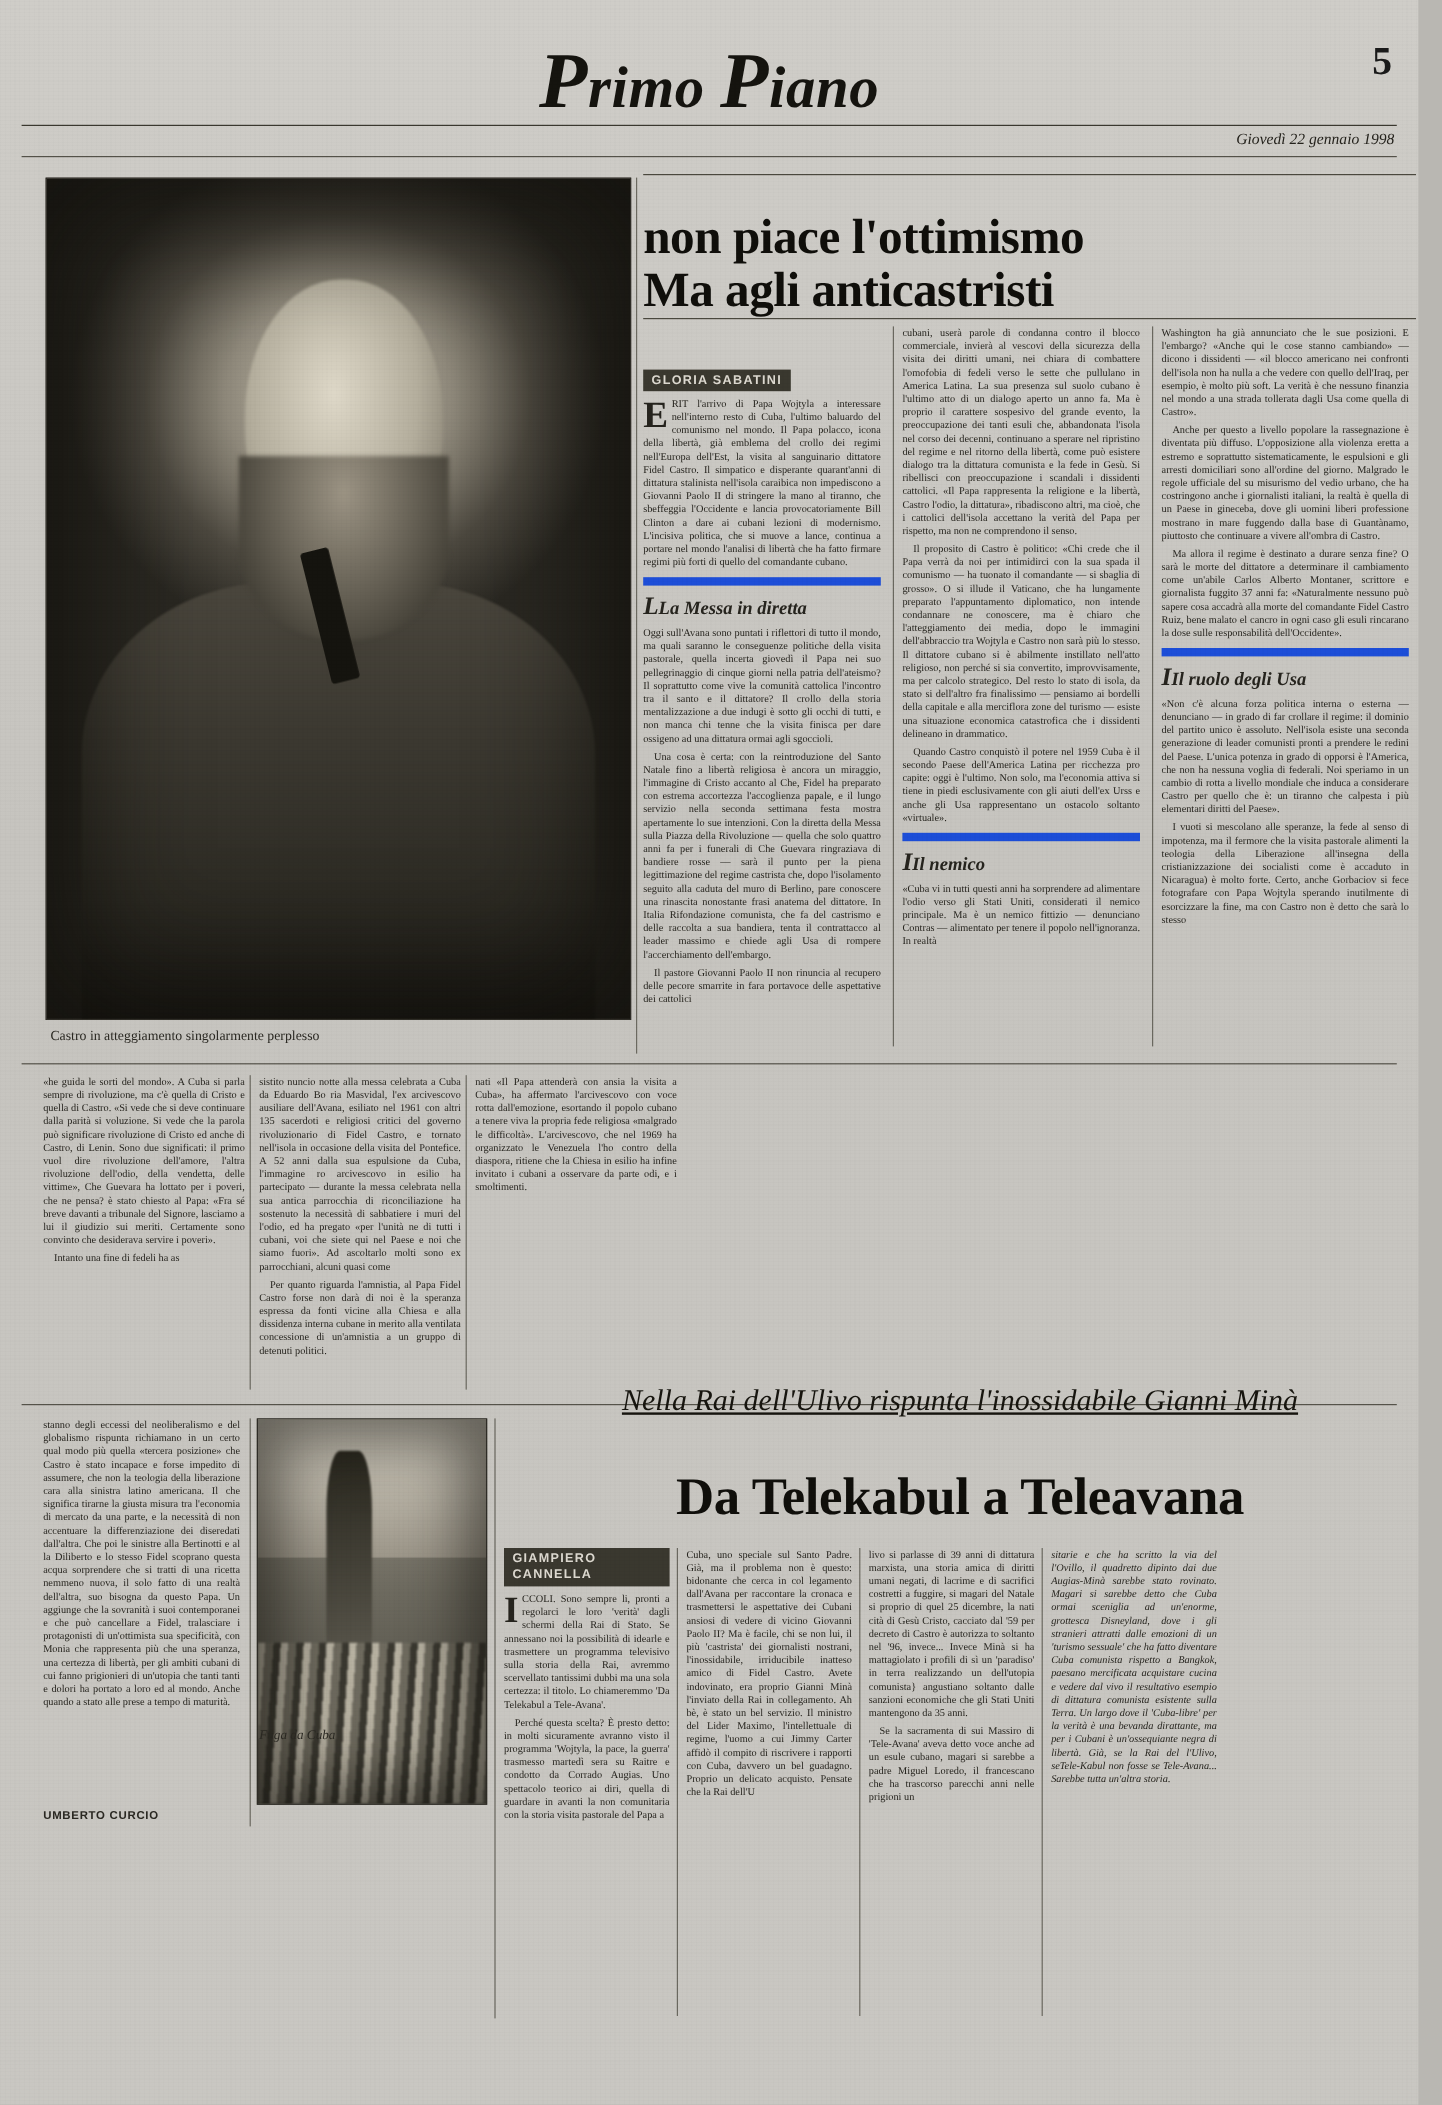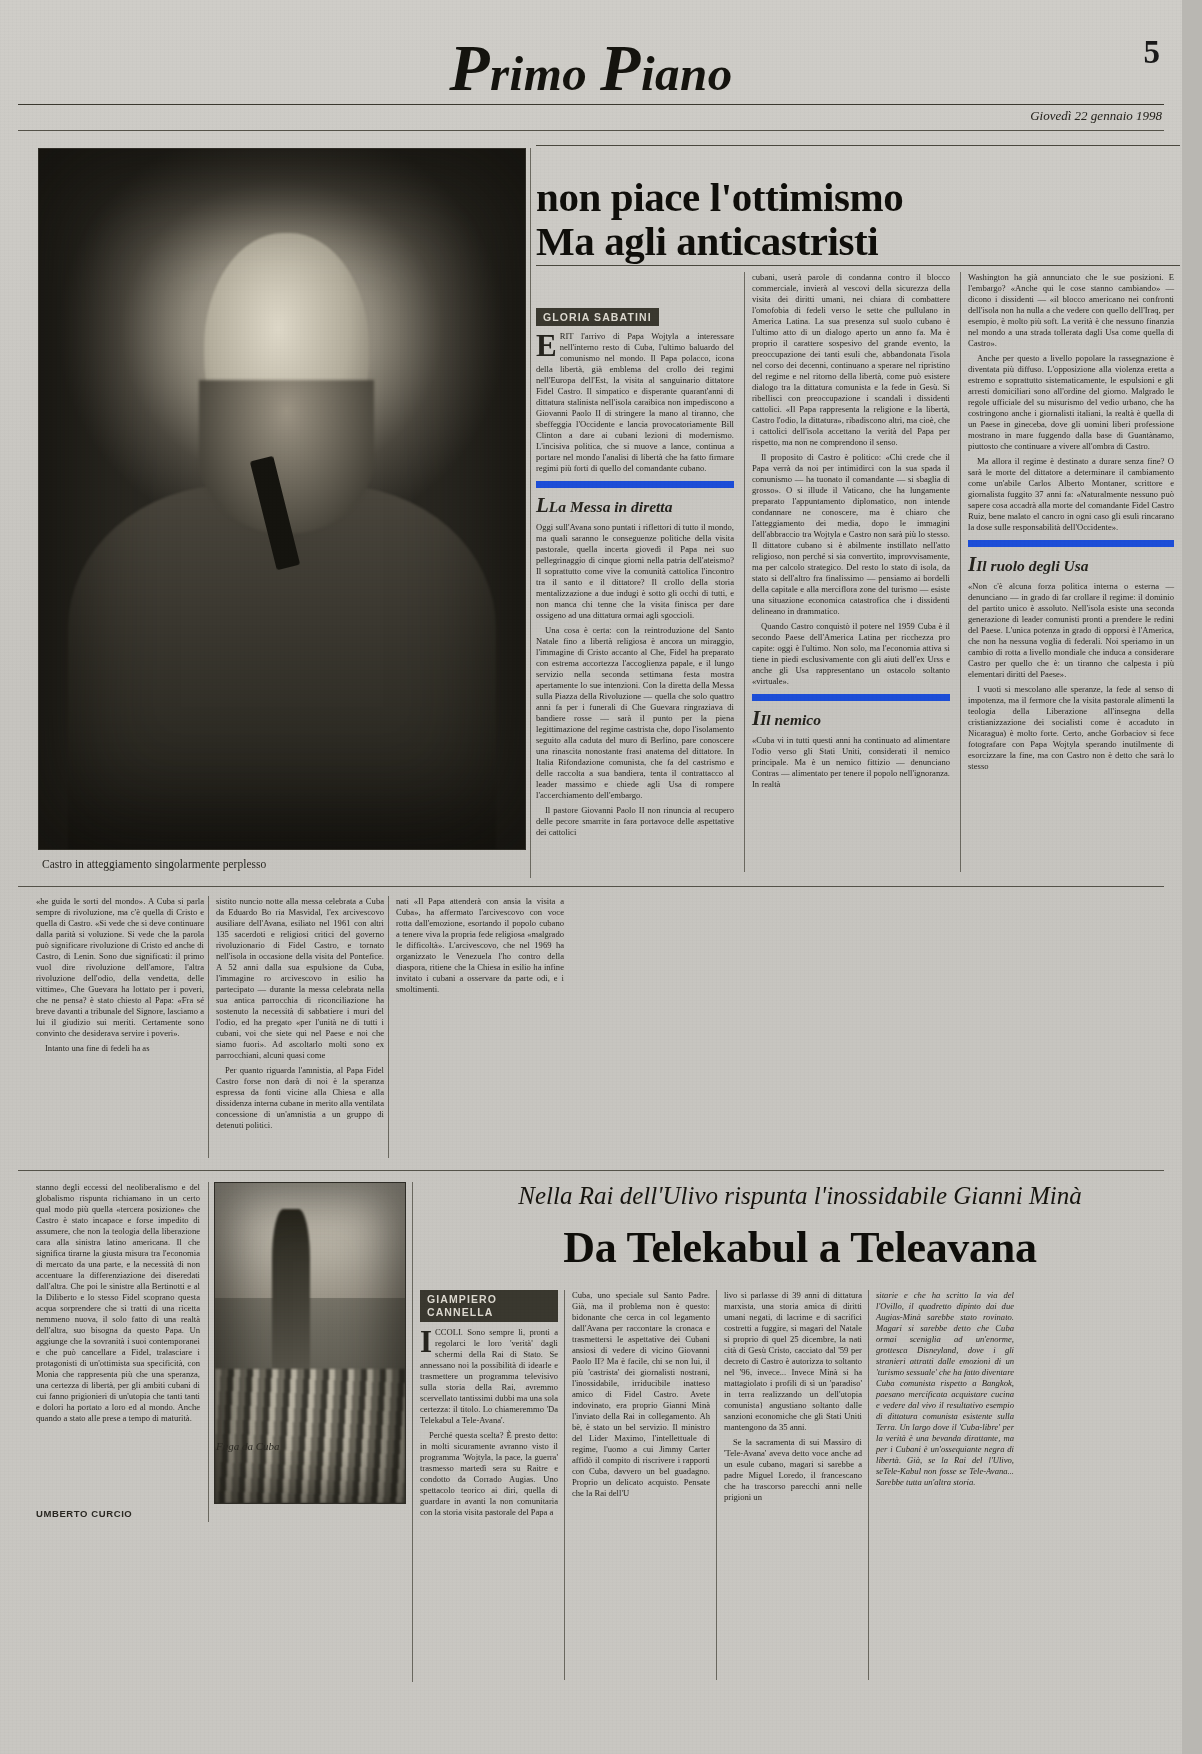--- a/index.html
+++ b/index.html
@@ -43,22 +43,22 @@
   .col p.first{text-indent:0;}
   .dropcap::first-letter{float:left;font-size:31px;line-height:.82;font-weight:700;padding:2px 3px 0 0;}
 
   
   .sect-rule{position:absolute;left:18px;right:18px;border-top:1px solid #55534a;}
   .photo-bot{position:absolute;left:214px;top:1182px;width:190px;height:320px;background:#57554d;
      border:1px solid #2e2c26;overflow:hidden;}
   .caption-bot{position:absolute;left:216px;top:1440px;width:188px;font-size:11px;font-style:italic;color:#2a2822;}
   .credit-bot{position:absolute;left:36px;top:1508px;width:160px;font-family:"Liberation Sans",sans-serif;
      font-size:9.5px;font-weight:700;letter-spacing:.6px;color:#2a2822;}
-  .kicker2{position:absolute;left:420px;top:1182px;width:760px;text-align:center;font-size:25px;
-     font-style:italic;font-family:"Liberation Serif",serif;color:#17150f;}
+  .kicker2{position:absolute;left:420px;top:1154px;width:760px;text-align:center;font-size:25px;
+     font-style:italic;font-family:"Liberation Serif",serif;color:#17150f;text-decoration:underline;}
   .headline2{position:absolute;left:420px;top:1222px;width:760px;text-align:center;font-size:44px;
      font-weight:700;color:#100f0b;letter-spacing:-.3px;}
 
   
   .ph1{position:absolute;inset:0;background:
      radial-gradient(ellipse 46% 30% at 50% 26%, #c9c3b4 0%, #8e887a 42%, #4c483f 72%, #2a2822 100%),
      linear-gradient(170deg,#6e6a5f 0%,#3b3932 60%,#22201b 100%);}
   .ph1 .face{position:absolute;left:34%;top:12%;width:34%;height:34%;border-radius:48%;
      background:radial-gradient(ellipse at 45% 40%, #ded8c8 0%, #b3ad9c 55%, #6d675a 100%);filter:blur(1.2px);}
   .ph1 .beard{position:absolute;left:33%;top:33%;width:36%;height:22%;border-radius:0 0 50% 50%;
@@ -122,21 +122,21 @@
     <p class="first">Oggi sull'Avana sono puntati i riflettori di tutto il mondo, ma quali saranno le conseguenze politiche della visita pastorale, quella incerta giovedì il Papa nei suo pellegrinaggio di cinque giorni nella patria dell'ateismo? Il soprattutto come vive la comunità cattolica l'incontro tra il santo e il dittatore? Il crollo della storia mentalizzazione a due indugi è sotto gli occhi di tutti, e non manca chi tenne che la visita finisca per dare ossigeno ad una dittatura ormai agli sgoccioli.</p>
     <p>Una cosa è certa: con la reintroduzione del Santo Natale fino a libertà religiosa è ancora un miraggio, l'immagine di Cristo accanto al Che, Fidel ha preparato con estrema accortezza l'accoglienza papale, e il lungo servizio nella seconda settimana festa mostra apertamente lo sue intenzioni. Con la diretta della Messa sulla Piazza della Rivoluzione — quella che solo quattro anni fa per i funerali di Che Guevara ringraziava di bandiere rosse — sarà il punto per la piena legittimazione del regime castrista che, dopo l'isolamento seguito alla caduta del muro di Berlino, pare conoscere una rinascita nonostante frasi anatema del dittatore. In Italia Rifondazione comunista, che fa del castrismo e delle raccolta a sua bandiera, tenta il contrattacco al leader massimo e chiede agli Usa di rompere l'accerchiamento dell'embargo.</p>
     <p>Il pastore Giovanni Paolo II non rinuncia al recupero delle pecore smarrite in fara portavoce delle aspettative dei cattolici</p>
   </div>
 
   <div class="col" style="left:752px;top:272px;width:198px;">
     <p class="first">cubani, userà parole di condanna contro il blocco commerciale, invierà al vescovi della sicurezza della visita dei diritti umani, nei chiara di combattere l'omofobia di fedeli verso le sette che pullulano in America Latina. La sua presenza sul suolo cubano è l'ultimo atto di un dialogo aperto un anno fa. Ma è proprio il carattere sospesivo del grande evento, la preoccupazione dei tanti esuli che, abbandonata l'isola nel corso dei decenni, continuano a sperare nel ripristino del regime e nel ritorno della libertà, come può esistere dialogo tra la dittatura comunista e la fede in Gesù. Si ribellisci con preoccupazione i scandali i dissidenti cattolici. «Il Papa rappresenta la religione e la libertà, Castro l'odio, la dittatura», ribadiscono altri, ma cioè, che i cattolici dell'isola accettano la verità del Papa per rispetto, ma non ne comprendono il senso.</p>
     <p>Il proposito di Castro è politico: «Chi crede che il Papa verrà da noi per intimidirci con la sua spada il comunismo — ha tuonato il comandante — si sbaglia di grosso». O si illude il Vaticano, che ha lungamente preparato l'appuntamento diplomatico, non intende condannare ne conoscere, ma è chiaro che l'atteggiamento dei media, dopo le immagini dell'abbraccio tra Wojtyla e Castro non sarà più lo stesso. Il dittatore cubano si è abilmente instillato nell'atto religioso, non perché si sia convertito, improvvisamente, ma per calcolo strategico. Del resto lo stato di isola, da stato si dell'altro fra finalissimo — pensiamo ai bordelli della capitale e alla merciflora zone del turismo — esiste una situazione economica catastrofica che i dissidenti delineano in drammatico.</p>
     <p>Quando Castro conquistò il potere nel 1959 Cuba è il secondo Paese dell'America Latina per ricchezza pro capite: oggi è l'ultimo. Non solo, ma l'economia attiva si tiene in piedi esclusivamente con gli aiuti dell'ex Urss e anche gli Usa rappresentano un ostacolo soltanto «virtuale».</p>
     <div class="subhead"><span class="dc">I</span><span>Il nemico</span></div>
-    <p class="first">«Cuba vi in tutti questi anni ha continuato ad alimentare l'odio verso gli Stati Uniti, considerati il nemico principale. Ma è un nemico fittizio — denunciano Contras — alimentato per tenere il popolo nell'ignoranza. In realtà</p>
+    <p class="first">«Cuba vi in tutti questi anni ha sorprendere ad alimentare l'odio verso gli Stati Uniti, considerati il nemico principale. Ma è un nemico fittizio — denunciano Contras — alimentato per tenere il popolo nell'ignoranza. In realtà</p>
   </div>
 
   <div class="col" style="left:968px;top:272px;width:206px;">
     <p class="first">Washington ha già annunciato che le sue posizioni. E l'embargo? «Anche qui le cose stanno cambiando» — dicono i dissidenti — «il blocco americano nei confronti dell'isola non ha nulla a che vedere con quello dell'Iraq, per esempio, è molto più soft. La verità è che nessuno finanzia nel mondo a una strada tollerata dagli Usa come quella di Castro».</p>
     <p>Anche per questo a livello popolare la rassegnazione è diventata più diffuso. L'opposizione alla violenza eretta a estremo e soprattutto sistematicamente, le espulsioni e gli arresti domiciliari sono all'ordine del giorno. Malgrado le regole ufficiale del su misurismo del vedio urbano, che ha costringono anche i giornalisti italiani, la realtà è quella di un Paese in gineceba, dove gli uomini liberi professione mostrano in mare fuggendo dalla base di Guantànamo, piuttosto che continuare a vivere all'ombra di Castro.</p>
     <p>Ma allora il regime è destinato a durare senza fine? O sarà le morte del dittatore a determinare il cambiamento come un'abile Carlos Alberto Montaner, scrittore e giornalista fuggito 37 anni fa: «Naturalmente nessuno può sapere cosa accadrà alla morte del comandante Fidel Castro Ruiz, bene malato el cancro in ogni caso gli esuli rincarano la dose sulle responsabilità dell'Occidente».</p>
     <div class="subhead"><span class="dc">I</span><span>Il ruolo degli Usa</span></div>
     <p class="first">«Non c'è alcuna forza politica interna o esterna — denunciano — in grado di far crollare il regime: il dominio del partito unico è assoluto. Nell'isola esiste una seconda generazione di leader comunisti pronti a prendere le redini del Paese. L'unica potenza in grado di opporsi è l'America, che non ha nessuna voglia di federali. Noi speriamo in un cambio di rotta a livello mondiale che induca a considerare Castro per quello che è: un tiranno che calpesta i più elementari diritti del Paese».</p>
     <p>I vuoti si mescolano alle speranze, la fede al senso di impotenza, ma il fermore che la visita pastorale alimenti la teologia della Liberazione all'insegna della cristianizzazione dei socialisti come è accaduto in Nicaragua) è molto forte. Certo, anche Gorbaciov si fece fotografare con Papa Wojtyla sperando inutilmente di esorcizzare la fine, ma con Castro non è detto che sarà lo stesso</p>
   </div>

